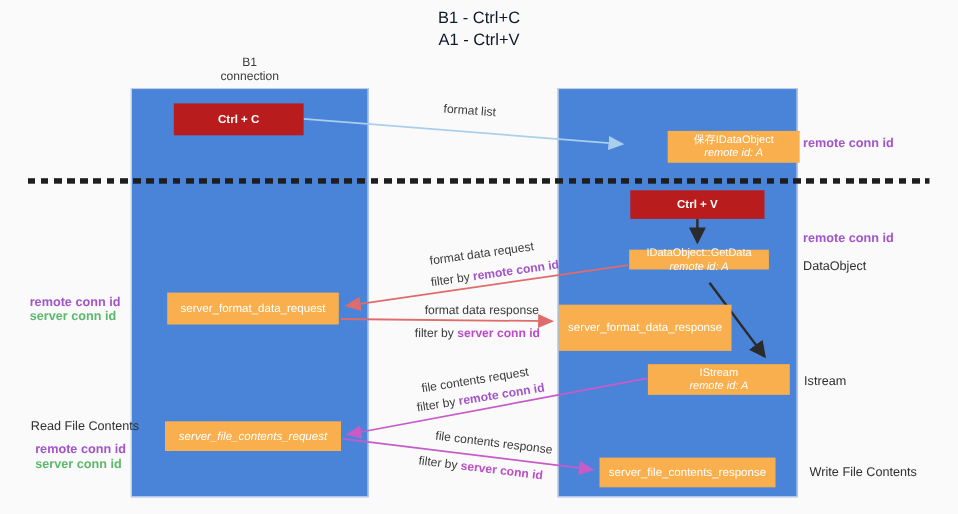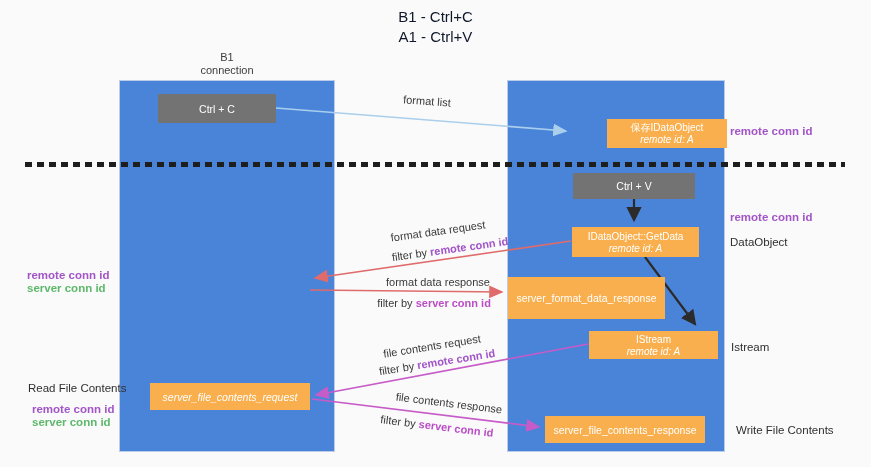--- a/index.html
+++ b/index.html
@@ -25,21 +25,21 @@
   .divider{
     position:absolute;top:162px;left:25px;width:820px;height:5px;
     background:repeating-linear-gradient(90deg,#1e1e1e 0 7px,transparent 7px 12px);
     z-index:3;
   }
   svg.arrows{position:absolute;top:0;left:0;z-index:2;pointer-events:none;}
   .box{
     position:absolute;display:flex;flex-direction:column;align-items:center;justify-content:center;
     color:#fff;font-size:11px;text-align:center;z-index:4;box-sizing:border-box;white-space:nowrap;
   }
-  .box.green{background:#737373;}
+  .box.green{background:#b91c1c;font-weight:bold;}
   .box.orange{background:#f9af4d;}
   .box .l2{font-size:10px;line-height:12px;font-style:italic;}
   .box .l1{font-size:10px;line-height:13px;}
   .box.single{font-size:10.5px;}
   .albl{
     position:absolute;z-index:5;white-space:nowrap;font-size:11px;color:#3a3a3a;
     transform:translate(-50%,-50%);
   }
   .albl .hl{font-weight:bold;}
   .hl-purple{color:#a254c8;}
@@ -102,25 +102,26 @@
 
   <div class="box green single" style="left:158px;top:94px;width:118px;height:29px;">Ctrl + C</div>
 
   <div class="box orange" style="left:575px;top:119px;width:120px;height:29px;margin-left:32px;">
     <div class="l1">保存IDataObject</div>
     <div class="l2">remote id: A</div>
   </div>
 
   <div class="box green single" style="left:573px;top:173px;width:122px;height:26px;">Ctrl + V</div>
 
-  <div class="box orange" style="left:572px;top:227px;width:127px;height:30px;">
+  <div class="box orange" style="left:572px;top:227px;width:127px;height:18px;">
     <div class="l1">IDataObject::GetData</div>
     <div class="l2">remote id: A</div>
   </div>
 
+  <div class="box orange single" style="left:152px;top:266px;width:156px;height:29px;">server_format_data_request</div>
 
   <div class="box orange single" style="left:508px;top:277px;width:157px;height:42px;">server_format_data_response</div>
 
   <div class="box orange" style="left:589px;top:331px;width:129px;height:28px;">
     <div class="l1">IStream</div>
     <div class="l2">remote id: A</div>
   </div>
 
   <div class="box orange single" style="left:150px;top:383px;width:160px;height:27px;font-style:italic;">server_file_contents_request</div>
 

